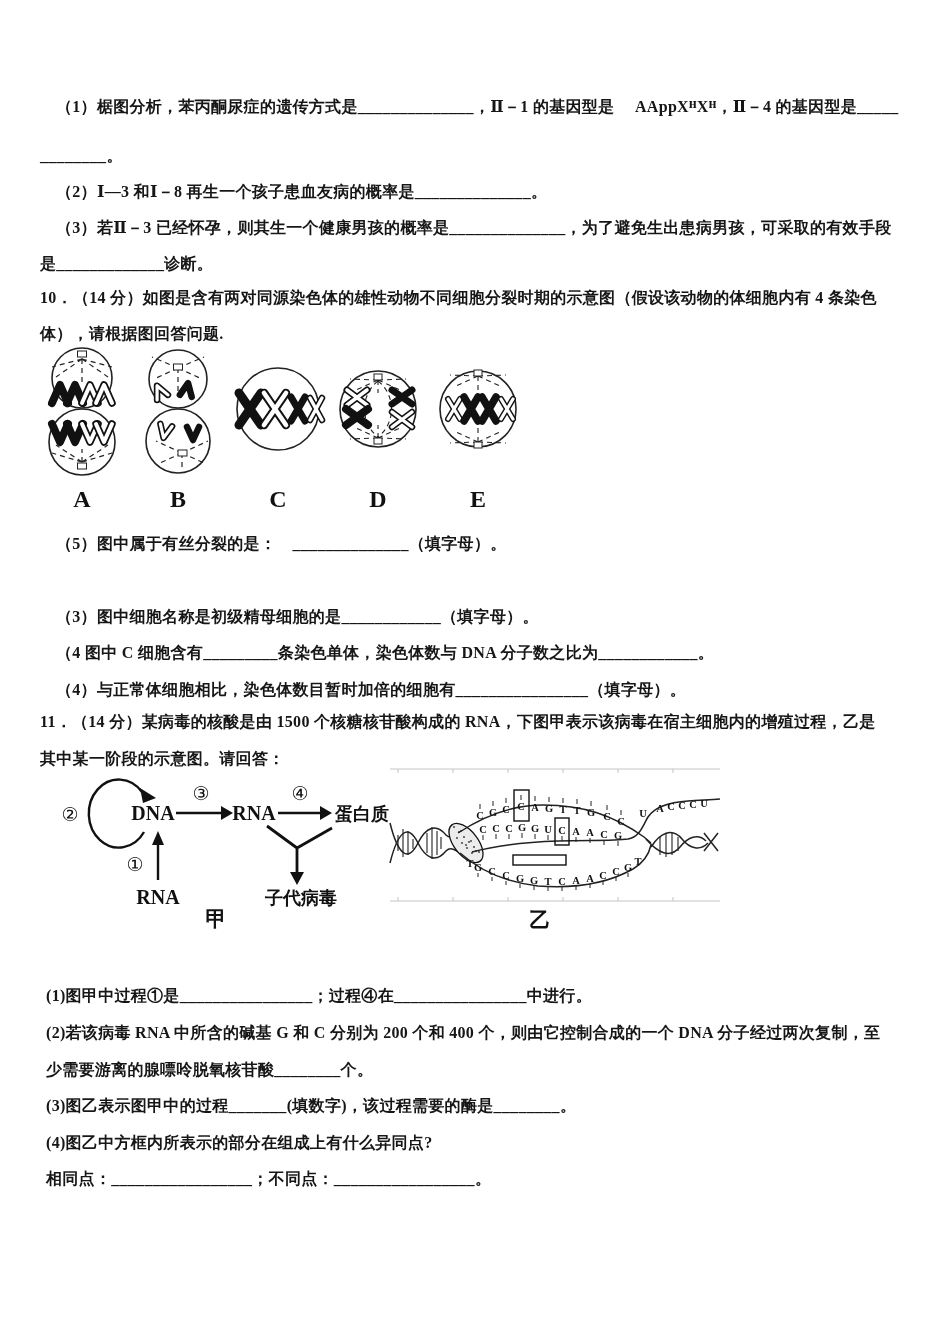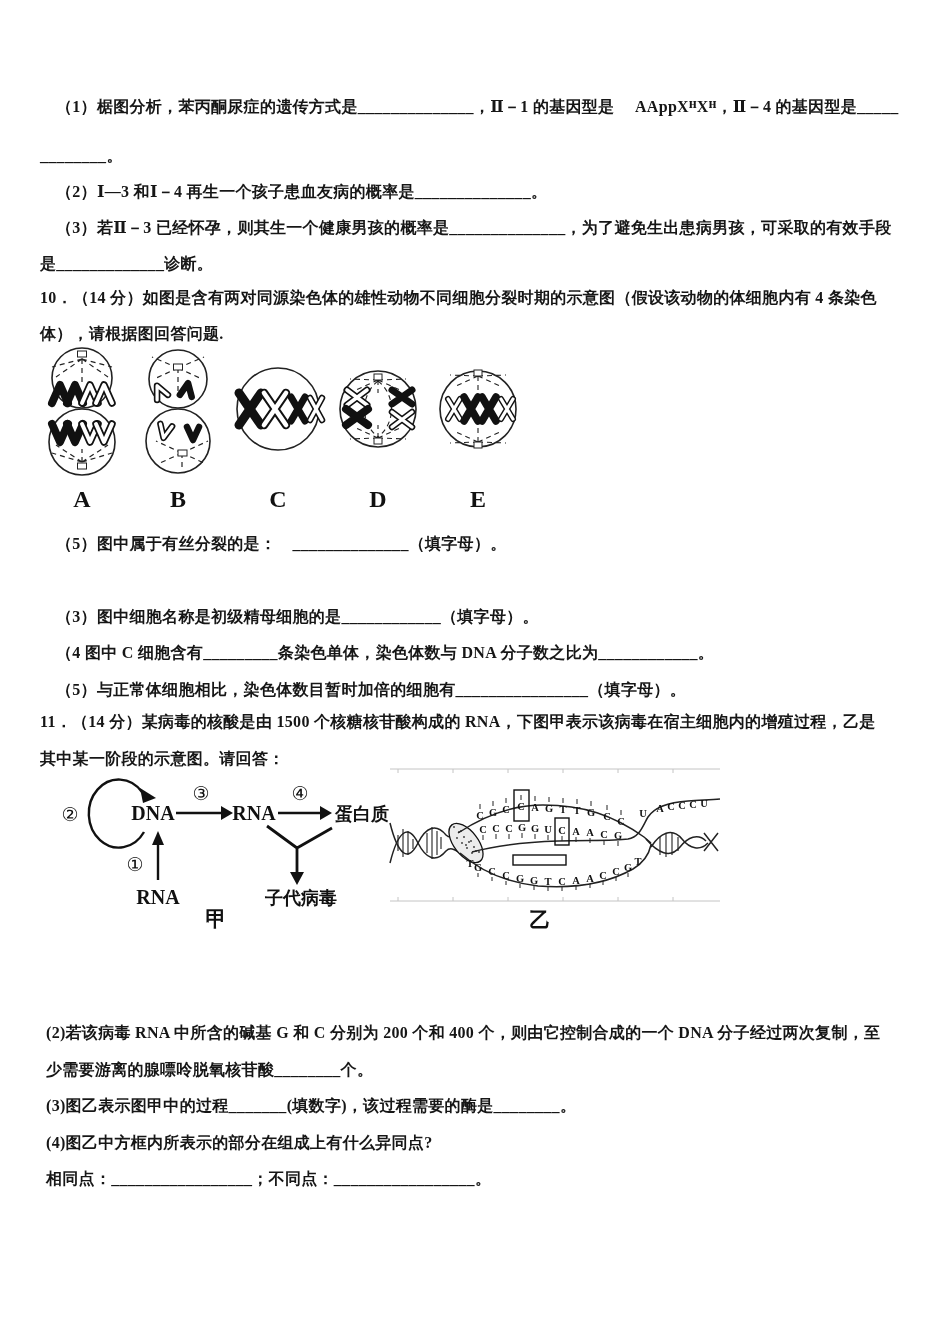--- a/index.html
+++ b/index.html
@@ -17,21 +17,21 @@
   .strand text{font-size:10.5px;font-weight:700;text-anchor:middle;}
   .exit text{font-size:10.5px;font-weight:700;text-anchor:middle;}
 </style>
 </head>
 <body>
 
 <div class="page">
 
   <div class="para" style="top:97px;left:56px">（1）椐图分析，苯丙酮尿症的遗传方式是______________，Ⅱ－1 的基因型是　 AAppXᴴXᴴ，Ⅱ－4 的基因型是_____</div>
   <div class="para" style="top:146px;left:40px">________。</div>
-  <div class="para" style="top:182px;left:56px">（2）Ⅰ—3 和Ⅰ－4 再生一个孩子患血友病的概率是______________。</div>
+  <div class="para" style="top:182px;left:56px">（2）Ⅰ—3 和Ⅰ－8 再生一个孩子患血友病的概率是______________。</div>
   <div class="para" style="top:218px;left:56px">（3）若Ⅱ－3 已经怀孕，则其生一个健康男孩的概率是______________，为了避免生出患病男孩，可采取的有效手段</div>
   <div class="para" style="top:254px;left:40px">是_____________诊断。</div>
 
   <div class="para" style="top:288px;left:40px">10．（14 分）如图是含有两对同源染色体的雄性动物不同细胞分裂时期的示意图（假设该动物的体细胞内有 4 条染色</div>
   <div class="para" style="top:324px;left:40px">体），请根据图回答问题.</div>
 
   <svg class="fig" style="top:345px;left:30px" width="520" height="170" viewBox="0 0 520 170">
     <g fill="none" stroke="#222" stroke-width="1.6">
 
       <g>
@@ -139,21 +139,21 @@
     <text class="cell-label" x="52" y="162">A</text>
     <text class="cell-label" x="148" y="162">B</text>
     <text class="cell-label" x="248" y="162">C</text>
     <text class="cell-label" x="348" y="162">D</text>
     <text class="cell-label" x="448" y="162">E</text>
   </svg>
 
   <div class="para" style="top:534px;left:56px">（5）图中属于有丝分裂的是：　______________（填字母）。</div>
   <div class="para" style="top:607px;left:56px">（3）图中细胞名称是初级精母细胞的是____________（填字母）。</div>
   <div class="para" style="top:643px;left:56px">（4 图中 C 细胞含有_________条染色单体，染色体数与 DNA 分子数之比为____________。</div>
-  <div class="para" style="top:680px;left:56px">（5）与正常体细胞相比，染色体数目暂时加倍的细胞有________________（填字母）。</div>
+  <div class="para" style="top:680px;left:56px">（4）与正常体细胞相比，染色体数目暂时加倍的细胞有________________（填字母）。</div>
 
   <div class="para" style="top:712px;left:40px">11．（14 分）某病毒的核酸是由 1500 个核糖核苷酸构成的 RNA，下图甲表示该病毒在宿主细胞内的增殖过程，乙是</div>
   <div class="para" style="top:749px;left:40px">其中某一阶段的示意图。请回答：</div>
 
   <svg class="fig" style="top:768px;left:40px" width="360" height="162" viewBox="0 0 360 162">
 
     <path d="M104,64 A30,34 0 1 1 102,24" fill="none" stroke="#111" stroke-width="2.4"></path>
     <polygon points="116,30 100,20 103,35" fill="#111"></polygon>
     <text class="jia-step" x="30" y="53">②</text>
     <text class="jia-big" x="113" y="52">DNA</text>
@@ -315,20 +315,21 @@
     <g fill="none" stroke="#222" stroke-width="1.5">
       <path d="M258,84 C270,98 282,104 292,92 C300,82 310,78 318,86"></path>
       <path d="M263,92 C272,78 284,72 294,84 C302,94 312,96 320,88"></path>
       <path stroke-width="1.1" d="M272,82 V100 M278,78 V102 M284,78 V100 M290,82 V96"></path>
       <path d="M316,78 L330,96 M330,78 L316,96"></path>
     </g>
 
     <text class="fig-label" x="152" y="172">乙</text>
   </svg>
 
+  <div class="para" style="top:986px;left:46px">(1)图甲中过程①是________________；过程④在________________中进行。</div>
   <div class="para" style="top:1023px;left:46px">(2)若该病毒 RNA 中所含的碱基 G 和 C 分别为 200 个和 400 个，则由它控制合成的一个 DNA 分子经过两次复制，至</div>
   <div class="para" style="top:1060px;left:46px">少需要游离的腺嘌呤脱氧核苷酸________个。</div>
   <div class="para" style="top:1096px;left:46px">(3)图乙表示图甲中的过程_______(填数字)，该过程需要的酶是________。</div>
   <div class="para" style="top:1133px;left:46px">(4)图乙中方框内所表示的部分在组成上有什么异同点?</div>
   <div class="para" style="top:1169px;left:46px">相同点：_________________；不同点：_________________。</div>
 
 
 </div>
 
 </body></html>

